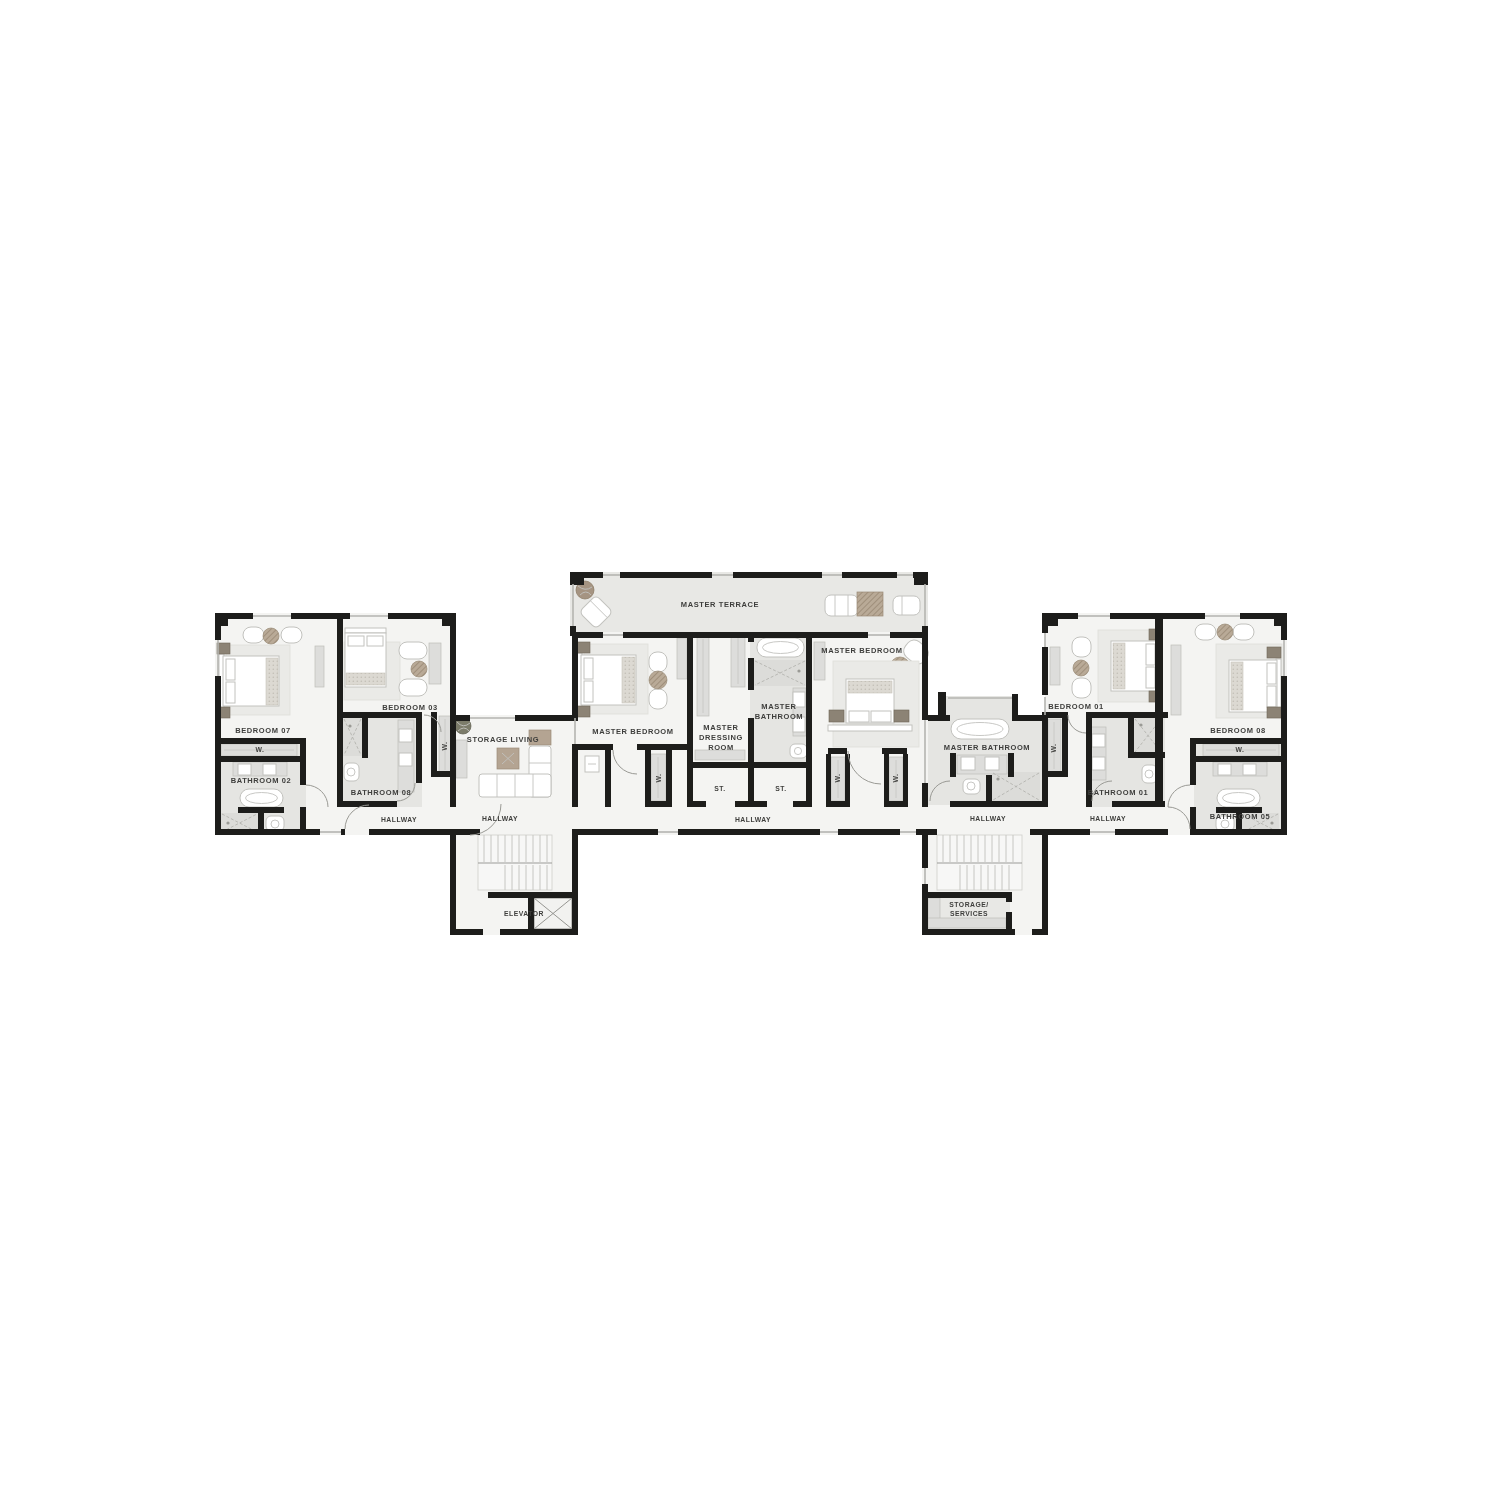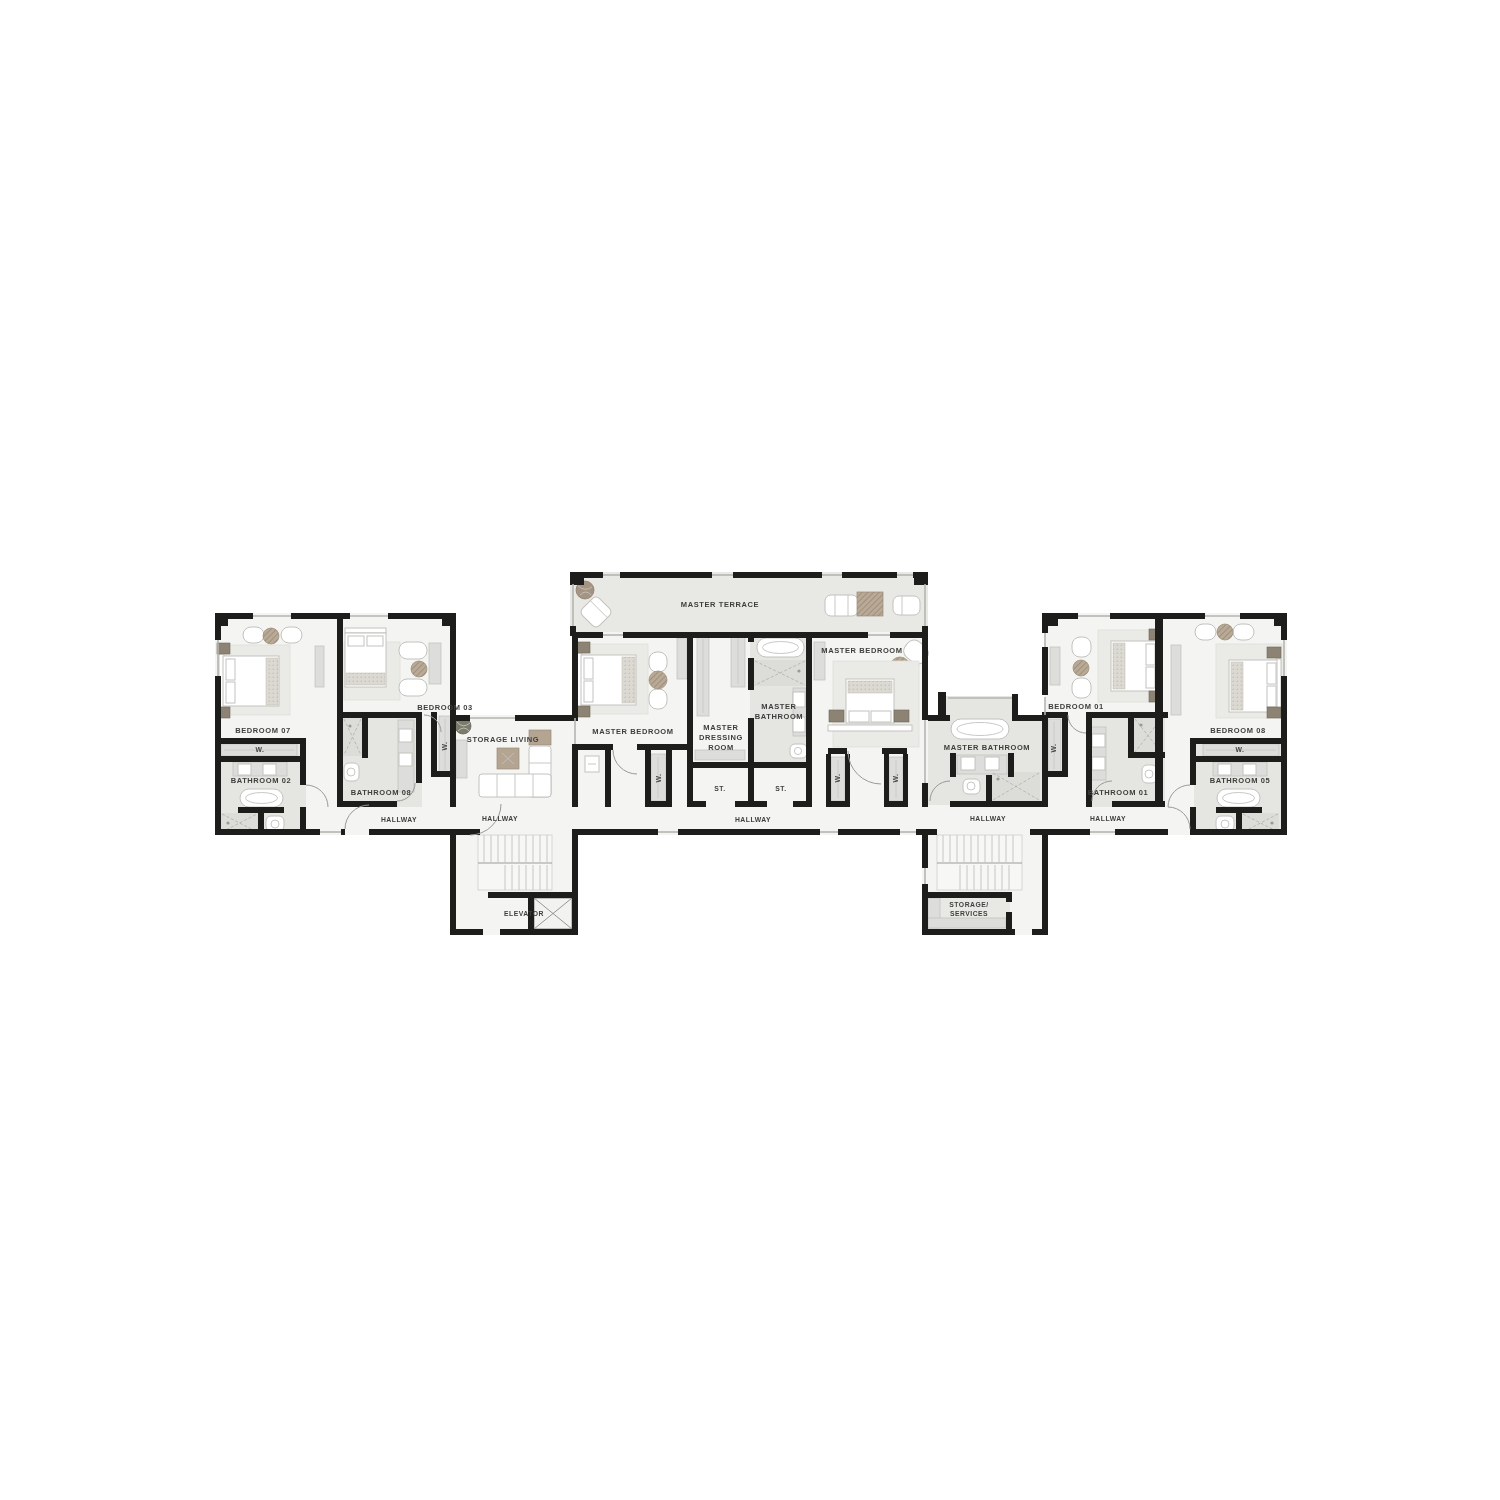--- a/index.html
+++ b/index.html
@@ -540,21 +540,21 @@
     <path class="arc" d="M 345 829 A 24 24 0 0 1 369 805"></path>
     <path class="arc" d="M 1190 785 A 22 22 0 0 0 1168 807"></path>
   </g>
 </svg>
 
 <div class="labels">
   <div class="lbl" style="left:720px;top:605px">MASTER TERRACE</div>
   <div class="lbl" style="left:263px;top:731px">BEDROOM 07</div>
   <div class="lbl small" style="left:260px;top:750px">W.</div>
   <div class="lbl" style="left:261px;top:781px">BATHROOM 02</div>
-  <div class="lbl" style="left:445px;top:708px">BEDROOM 03</div>
+  <div class="lbl" style="left:410px;top:708px">BEDROOM 03</div>
   <div class="lbl" style="left:381px;top:793px">BATHROOM 08</div>
   <div class="lbl small v" style="left:445px;top:746px">W.</div>
   <div class="lbl small" style="left:399px;top:820px">HALLWAY</div>
   <div class="lbl small" style="left:500px;top:819px">HALLWAY</div>
   <div class="lbl" style="left:503px;top:740px">STORAGE LIVING</div>
   <div class="lbl" style="left:633px;top:732px">MASTER BEDROOM</div>
   <div class="lbl small v" style="left:659px;top:778px">W.</div>
   <div class="lbl" style="left:721px;top:738px">MASTER
 DRESSING
 ROOM</div>
@@ -567,18 +567,18 @@
   <div class="lbl small v" style="left:896px;top:778px">W.</div>
   <div class="lbl small" style="left:753px;top:820px">HALLWAY</div>
   <div class="lbl" style="left:987px;top:748px">MASTER BATHROOM</div>
   <div class="lbl small v" style="left:1054px;top:748px">W.</div>
   <div class="lbl small" style="left:988px;top:819px">HALLWAY</div>
   <div class="lbl small" style="left:1108px;top:819px">HALLWAY</div>
   <div class="lbl" style="left:1076px;top:707px">BEDROOM 01</div>
   <div class="lbl" style="left:1118px;top:793px">BATHROOM 01</div>
   <div class="lbl" style="left:1238px;top:731px">BEDROOM 08</div>
   <div class="lbl small" style="left:1240px;top:750px">W.</div>
-  <div class="lbl" style="left:1240px;top:781px">BATHROOM 05</div>
+  <div class="lbl" style="left:1240px;top:817px">BATHROOM 05</div>
   <div class="lbl small" style="left:524px;top:914px">ELEVATOR</div>
   <div class="lbl small" style="left:969px;top:909px">STORAGE/
 SERVICES</div>
 </div>
 </div>
 
 </body></html>

